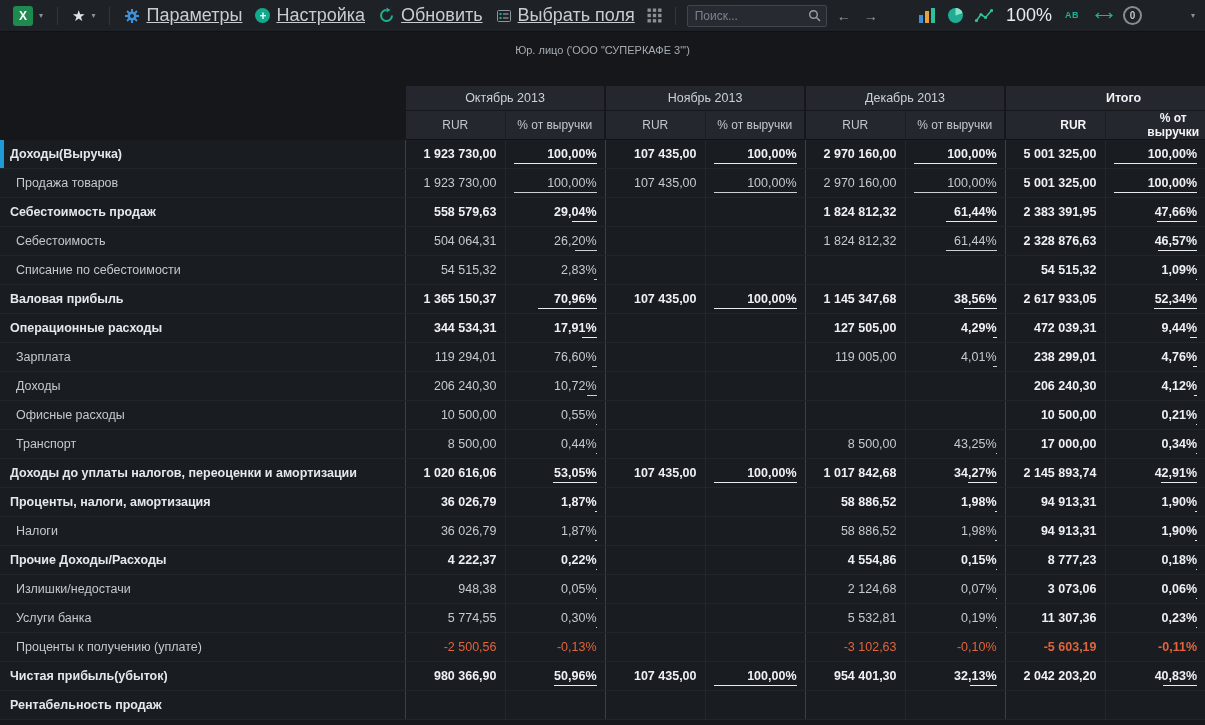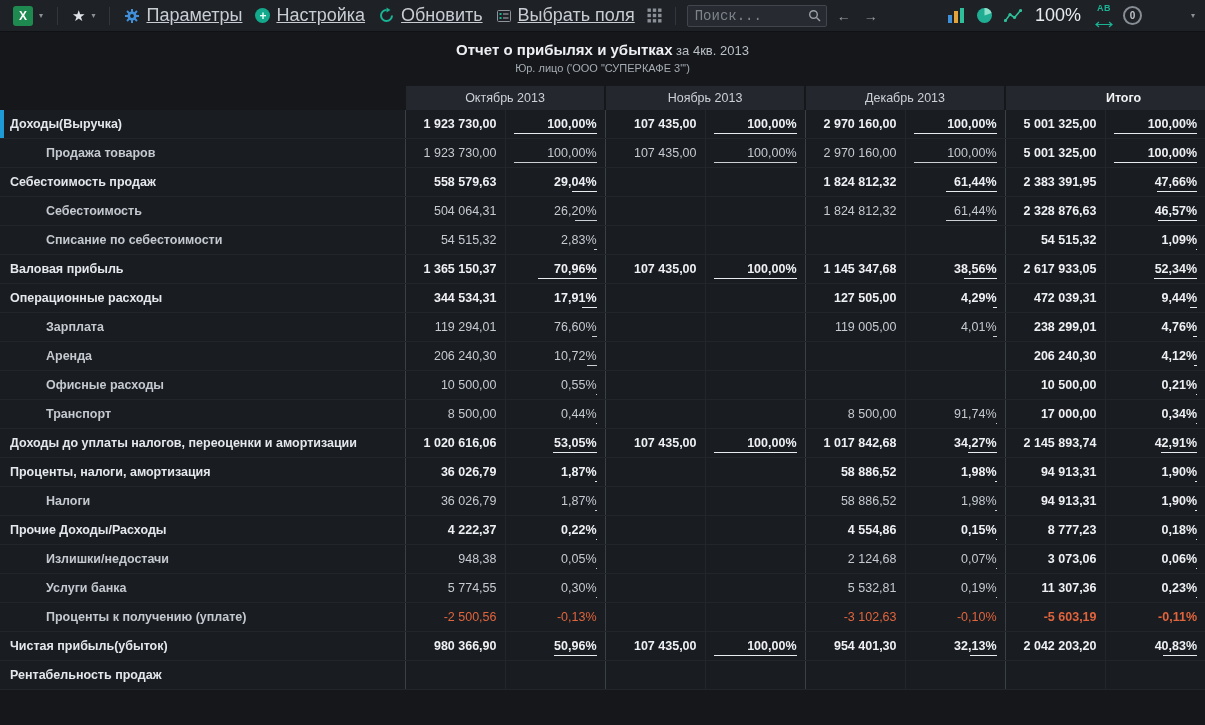--- a/index.html
+++ b/index.html
@@ -8,25 +8,25 @@
   
   .toolbar{height:32px;box-sizing:border-box;background:#1e2126;border-bottom:1px solid #0f1114;display:flex;align-items:center;padding:0 10px;gap:7px;}
   .tb-group{display:flex;align-items:center;gap:6px;padding:2px 3px;border-radius:3px;cursor:default;}
   .tb-label{font-size:18px;color:#c8cdd3;white-space:nowrap;text-decoration:underline;}
   .tb-sep{width:1px;height:18px;background:#33373d;margin:0 4px;}
   .caret{color:#8a9097;font-size:8px;line-height:8px;}
   .xl-icon{width:20px;height:20px;border-radius:3px;background:#1f8a50;color:#fff;font-weight:bold;font-size:12px;display:flex;align-items:center;justify-content:center;}
   .star-icon{color:#dfe3e8;font-size:15px;line-height:15px;}
   .circle-plus{width:15px;height:15px;border-radius:50%;background:#12a98c;color:#eafff8;font-size:12px;font-weight:bold;display:flex;align-items:center;justify-content:center;line-height:0;}
   .search-wrap{display:flex;align-items:center;background:#272b31;border:1px solid #41464d;border-radius:2px;height:22px;box-sizing:border-box;width:140px;padding:0 5px;gap:4px;}
-  .search-input{flex:1;min-width:0;background:transparent;border:none;outline:none;color:#d6dade;font-size:14px;font-family:Liberation Mono, monospace;}
+  .search-input{flex:1;min-width:0;background:transparent;border:none;outline:none;color:#d6dade;font-size:12px;font-family:Liberation Sans, sans-serif;}
   .search-input::placeholder{color:#7d838b;}
   .nav-arrow{color:#9aa0a6;font-size:14px;padding:0 3px;cursor:default;}
   .zoom-label{color:#e8ebee;font-size:18px;margin:0 4px;}
-  .ab-icon{display:flex;flex-direction:column;align-items:center;gap:8px;}
+  .ab-icon{display:flex;flex-direction:row;align-items:center;gap:15px;}
   .ab-txt{color:#1ab394;font-size:9px;font-weight:bold;line-height:9px;letter-spacing:.5px;}
   .zero-badge{width:15px;height:15px;border:2px solid #878d94;border-radius:50%;color:#c0c6cc;font-size:10px;font-weight:bold;display:flex;align-items:center;justify-content:center;}
   .spacer{flex:1;}
   .icon-btn{display:flex;align-items:center;justify-content:center;padding:2px;}
 
   
   .title-block{height:54px;box-sizing:border-box;text-align:center;padding-top:9px;}
   .title-main{font-weight:bold;color:#edeff2;font-size:15px;}
   .title-period{font-size:13px;color:#bac0c6;}
   .subtitle{font-size:11px;color:#a6acb3;margin-top:3px;}
@@ -34,21 +34,21 @@
   
   table.grid{border-collapse:collapse;table-layout:fixed;width:1205px;}
   th,td{padding:0;}
   th.corner{background:transparent;border:none;}
   th.grp{height:24px;background:#24272d;color:#ccd1d7;font-size:12.5px;font-weight:normal;border-left:2px solid #15171b;}
   th.sub{height:26px;background:#24272d;color:#c2c7cd;font-size:12px;font-weight:normal;border-left:1px solid #1b1e22;border-top:1px solid #15171b;border-bottom:1px solid #101216;}
   th.sub.gs{border-left:2px solid #15171b;}
   th.grp.tot,th.sub.tot{font-weight:bold;color:#f1f3f5;padding-left:36px;}
   tbody td{height:28px;background:#191c21;border-bottom:1px solid #22262b;}
   td.label{color:#c4c9cf;font-size:12.5px;padding-left:10px;position:relative;white-space:nowrap;overflow:hidden;}
-  td.label.indent{padding-left:46px;font-weight:bold;}
+  td.label.indent{padding-left:16px;}
   tr.bold-row td.label{font-weight:bold;color:#e4e7eb;}
   td.val{text-align:right;font-size:12.5px;color:#c6cbd1;padding:0 8px;}
   td.val.grp-start{border-left:1px solid #3a3f46;}
   td.val.sub-col{border-left:1px solid #23262c;}
   tr.bold-row td.val{font-weight:bold;color:#eef0f3;}
   td.val.tot{font-weight:bold;color:#eef0f3;}
   .cw{position:relative;height:100%;display:flex;align-items:center;justify-content:flex-end;}
   .v{white-space:nowrap;}
   .bar{position:absolute;right:0;bottom:4px;height:1px;background:#ccd1d7;}
   tr.bold-row .bar,td.tot .bar{background:#e9ecef;}
@@ -175,23 +175,20 @@
   </div>
 
   <div class="zero-badge">
     <span>0</span>
   </div>
 
   <span class="caret" style="margin-left:42px;">▾</span>
 </div>
 
 <div class="title-block">
-  <div>
-    <span class="title-main">Отчет о прибылях и убытках</span><span class="title-period"> за 4кв. 2013</span>
-  </div>
   <div class="subtitle">Юр. лицо ('ООО "СУПЕРКАФЕ 3"')</div>
 </div>
 
 <table class="grid">
   <colgroup>
     <col style="width:405px">
     <col style="width:100px">
       <col style="width:100px">
     <col style="width:100px">
       <col style="width:100px">
@@ -201,20 +198,31 @@
       <col style="width:100px">
   </colgroup>
   <thead>
     <tr>
       <th class="corner"></th>
       <th colspan="2" class="grp">Октябрь 2013</th>
       <th colspan="2" class="grp">Ноябрь 2013</th>
       <th colspan="2" class="grp">Декабрь 2013</th>
       <th colspan="2" class="grp tot">Итого</th>
     </tr>
+    <tr>
+      <th class="corner"></th>
+      <th class="sub gs">RUR</th>
+      <th class="sub">% от выручки</th>
+      <th class="sub gs">RUR</th>
+      <th class="sub">% от выручки</th>
+      <th class="sub gs">RUR</th>
+      <th class="sub">% от выручки</th>
+      <th class="sub gs tot">RUR</th>
+      <th class="sub tot">% от выручки</th>
+    </tr>
   </thead>
   <tbody>
       <tr class="bold-row accent">
         <td class="label">Доходы(Выручка)</td>
         <td class="val grp-start">
           <div class="cw">
             <span class="v">1 923 730,00</span>
           </div>
         </td>
         <td class="val sub-col">
@@ -526,21 +534,21 @@
           </div>
         </td>
         <td class="val sub-col tot">
           <div class="cw">
             <span class="v">4,76%</span>
             <div class="bar" style="width: 5%;"></div>
           </div>
         </td>
       </tr>
       <tr class="">
-        <td class="label indent">Аренда</td>
+        <td class="label indent">Доходы</td>
         <td class="val grp-start">
           <div class="cw">
             <span class="v">206 240,30</span>
           </div>
         </td>
         <td class="val sub-col">
           <div class="cw">
             <span class="v">10,72%</span>
             <div class="bar" style="width: 11%;"></div>
           </div>
@@ -605,21 +613,21 @@
         </td>
         <td class="val grp-start"></td>
         <td class="val sub-col"></td>
         <td class="val grp-start">
           <div class="cw">
             <span class="v">8 500,00</span>
           </div>
         </td>
         <td class="val sub-col">
           <div class="cw">
-            <span class="v">91,74%</span>
+            <span class="v">43,25%</span>
             <div class="bar" style="width: 1%;"></div>
           </div>
         </td>
         <td class="val grp-start tot">
           <div class="cw">
             <span class="v">17 000,00</span>
           </div>
         </td>
         <td class="val sub-col tot">
           <div class="cw">

